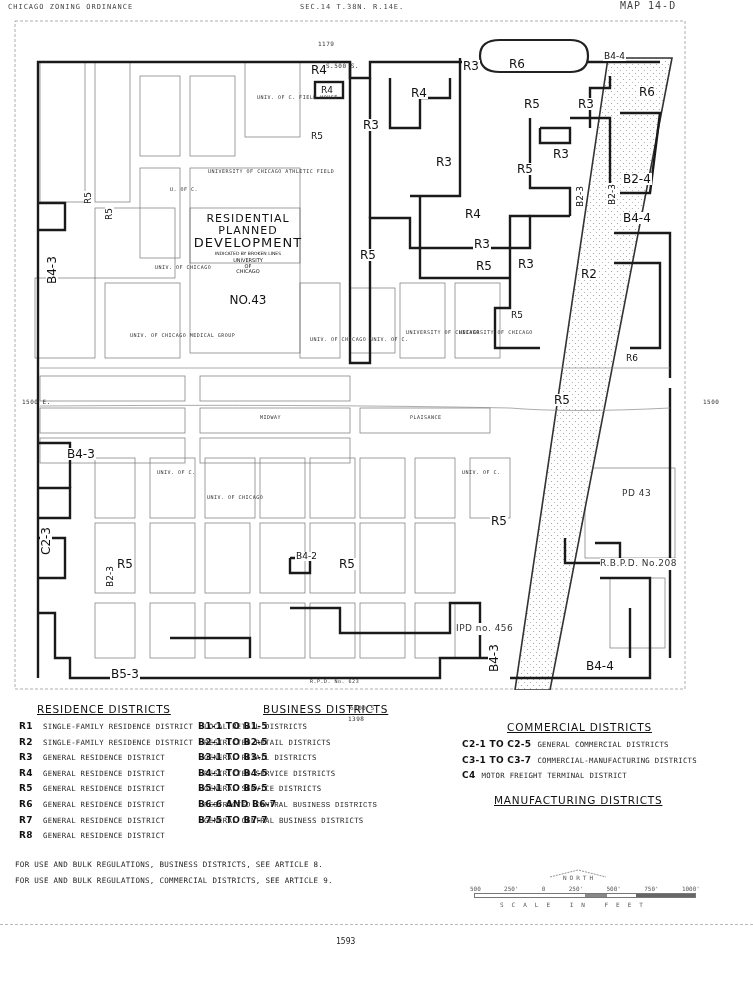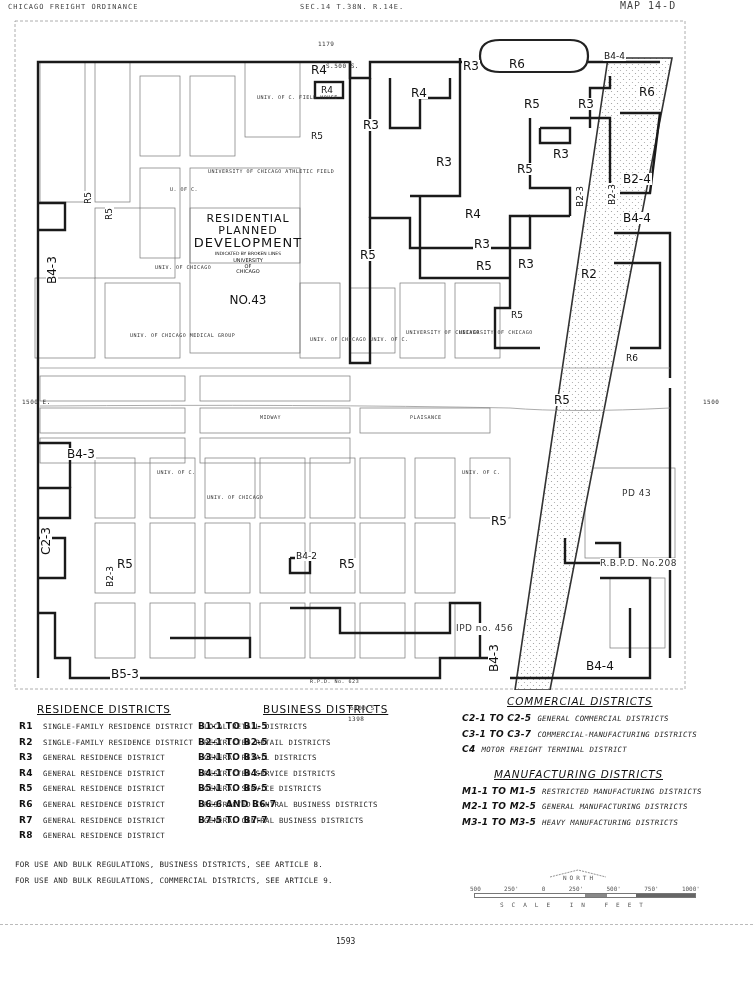--- a/index.html
+++ b/index.html
@@ -20,21 +20,21 @@
   .bus .code{width:0;}
   .refs{position:absolute;left:15px;top:860px;font-size:7.5px;letter-spacing:.3px;color:#222;}
   .refs div{height:15.6px;}
   .scale{position:absolute;left:470px;top:868px;width:240px;font-size:6px;color:#555;}
   .pagenum{position:absolute;left:336px;top:937px;font-size:8px;color:#222;}
   .dash{position:absolute;left:0;top:924px;width:753px;border-top:1px dashed #bbb;}
 </style>
 </head>
 <body>
 
-<div class="hdr left">CHICAGO FREIGHT ORDINANCE</div>
+<div class="hdr left">CHICAGO ZONING ORDINANCE</div>
 <div class="hdr mid">SEC.14 T.38N. R.14E.</div>
 <div class="hdr right">MAP 14-D</div>
 
 <div id="map">
   <svg width="680" height="672" viewBox="0 0 680 672" style="position:absolute;left:0;top:0;">
     <defs>
       <pattern id="rail" width="6" height="6" patternUnits="userSpaceOnUse">
         <rect width="6" height="6" fill="#fff"></rect>
         <circle cx="1.5" cy="1.5" r="0.6" fill="#999"></circle>
         <circle cx="4.5" cy="4.5" r="0.6" fill="#aaa"></circle>
@@ -231,38 +231,33 @@
 </div>
 
 <div class="legend-col bus" style="left:198px;top:703px;width:250px;">
   <h3 style="margin-left:65px;">BUSINESS DISTRICTS</h3>
   <div id="bus-rows">
       <div class="legend-row"><span class="code">B1-1 TO B1-5</span><span class="desc" style="margin-left: 6px;">LOCAL RETAIL DISTRICTS</span></div>
       <div class="legend-row"><span class="code">B2-1 TO B2-5</span><span class="desc" style="margin-left: 6px;">RESTRICTED RETAIL DISTRICTS</span></div>
       <div class="legend-row"><span class="code">B3-1 TO B3-5</span><span class="desc" style="margin-left: 6px;">GENERAL RETAIL DISTRICTS</span></div>
       <div class="legend-row"><span class="code">B4-1 TO B4-5</span><span class="desc" style="margin-left: 6px;">RESTRICTED SERVICE DISTRICTS</span></div>
       <div class="legend-row"><span class="code">B5-1 TO B5-5</span><span class="desc" style="margin-left: 6px;">GENERAL SERVICE DISTRICTS</span></div>
-      <div class="legend-row"><span class="code">B6-6 AND B6-7</span><span class="desc" style="margin-left: 6px;">RESTRICTED CENTRAL BUSINESS DISTRICTS</span></div>
+      <div class="legend-row"><span class="code">B6-6 AND B6-7</span><span class="desc" style="margin-left: 6px; font-family: Liberation Mono, monospace;">RESTRICTED CENTRAL BUSINESS DISTRICTS</span></div>
       <div class="legend-row"><span class="code">B7-5 TO B7-7</span><span class="desc" style="margin-left: 6px;">GENERAL CENTRAL BUSINESS DISTRICTS</span></div>
     </div>
 </div>
 
-<div class="legend-col com" style="left:462px;top:695px;width:260px;font-style:italic;">
+<div class="legend-col com" style="left:462px;top:721px;width:260px;">
   <h3 style="margin-left:45px;">COMMERCIAL DISTRICTS</h3>
   <div id="com-rows">
       <div class="legend-row"><span class="code">C2-1 TO C2-5</span><span class="desc" style="margin-left: 6px;">GENERAL COMMERCIAL DISTRICTS</span></div>
       <div class="legend-row"><span class="code">C3-1 TO C3-7</span><span class="desc" style="margin-left: 6px;">COMMERCIAL-MANUFACTURING DISTRICTS</span></div>
       <div class="legend-row"><span class="code">C4</span><span class="desc" style="margin-left: 6px;">MOTOR FREIGHT TERMINAL DISTRICT</span></div>
     </div>
   <h3 style="margin:8px 0 6px 32px;">MANUFACTURING DISTRICTS</h3>
-  <div id="man-rows">
-      <div class="legend-row"><span class="code">M1-1 TO M1-5</span><span class="desc" style="margin-left: 6px;">RESTRICTED MANUFACTURING DISTRICTS</span></div>
-      <div class="legend-row"><span class="code">M2-1 TO M2-5</span><span class="desc" style="margin-left: 6px;">GENERAL MANUFACTURING DISTRICTS</span></div>
-      <div class="legend-row"><span class="code">M3-1 TO M3-5</span><span class="desc" style="margin-left: 6px;">HEAVY MANUFACTURING DISTRICTS</span></div>
-    </div>
 </div>
 
 <div class="refs">
   <div>FOR USE AND BULK REGULATIONS, BUSINESS DISTRICTS, SEE ARTICLE 8.</div>
   <div>FOR USE AND BULK REGULATIONS, COMMERCIAL DISTRICTS, SEE ARTICLE 9.</div>
 </div>
 
 <div class="scale">
   <div style="position:absolute;left:78px;top:0;width:60px;height:10px;">
     <svg width="60" height="10">

